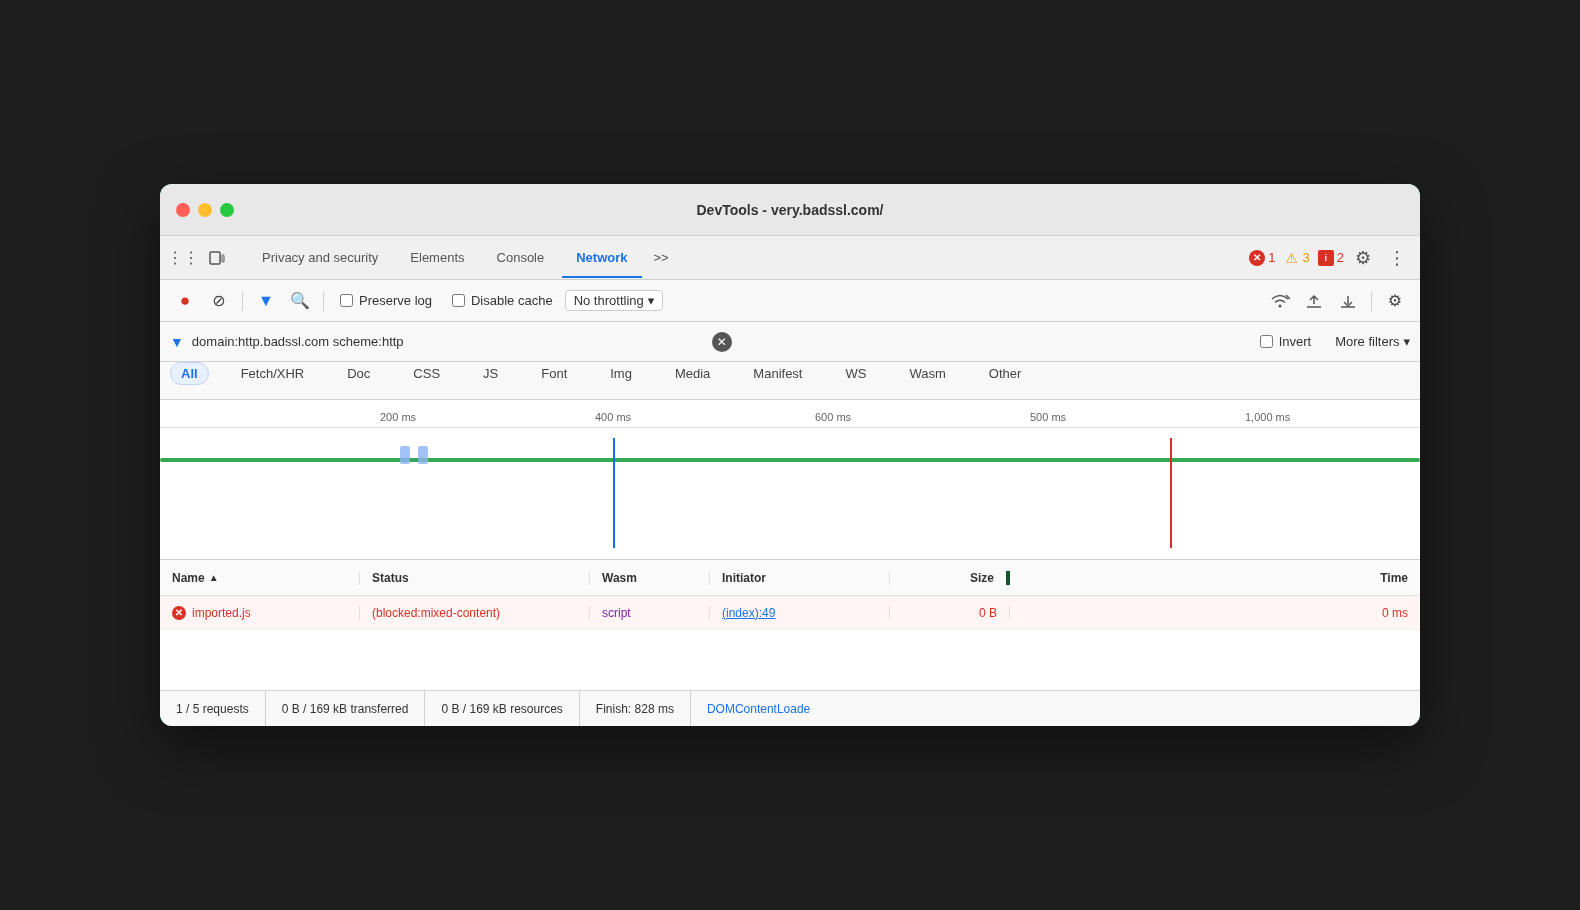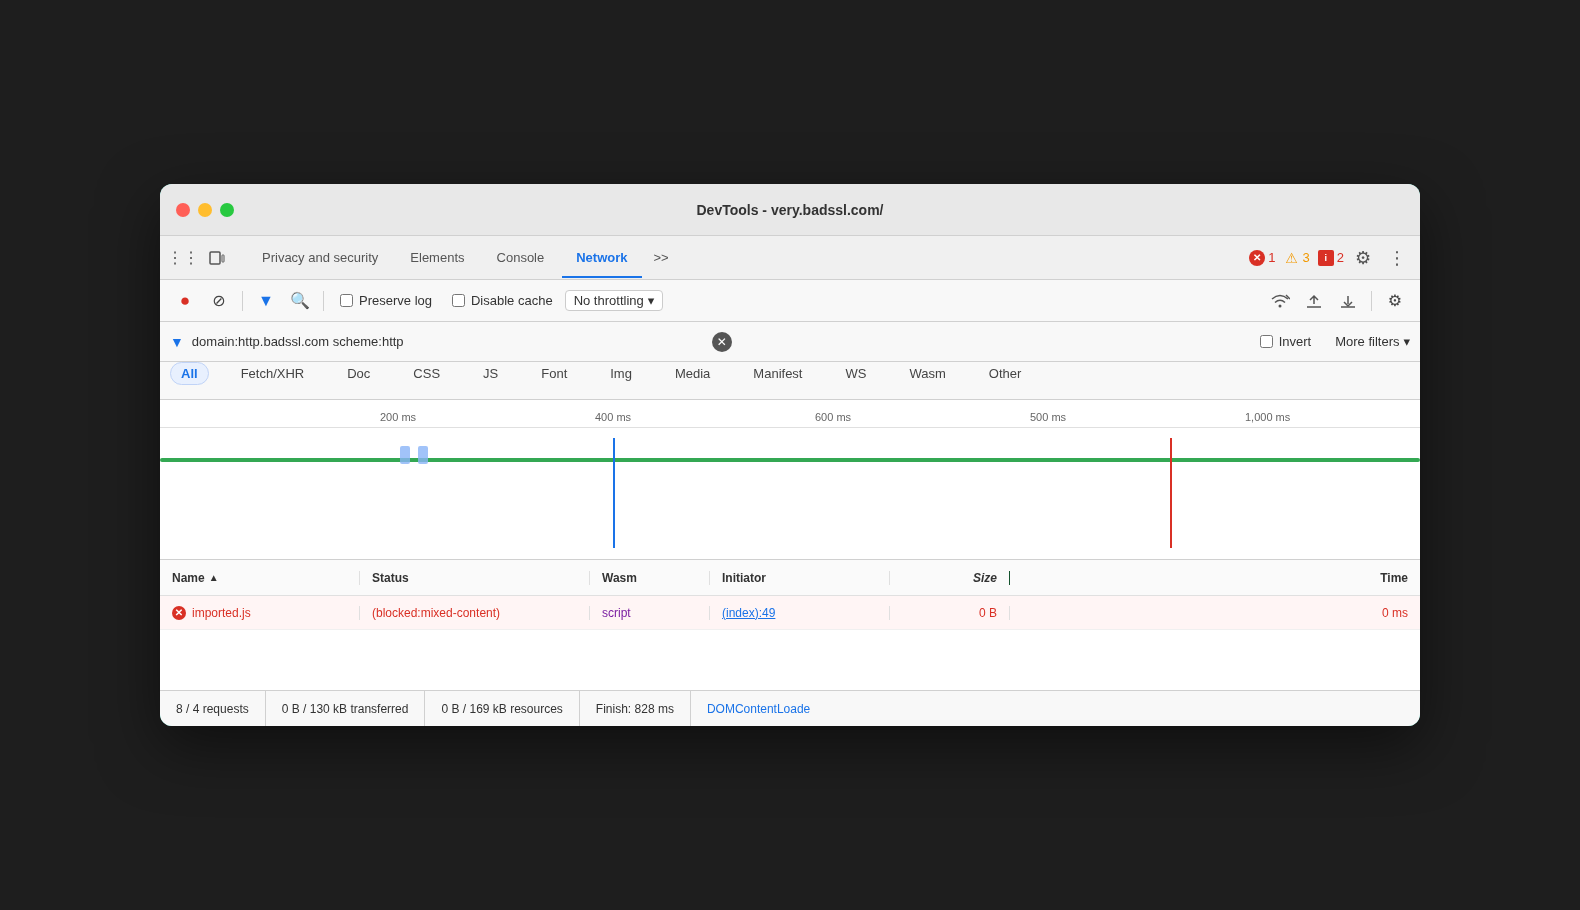--- a/index.html
+++ b/index.html
@@ -304,24 +304,23 @@
     }
     .th-initiator {
       width: 180px;
       padding: 0 12px;
       border-right: 1px solid #e0e0e0;
       flex-shrink: 0;
     }
     .th-size {
       width: 120px;
       padding: 0 12px;
-      border-right: 1px solid #14532d;
+      border-right: 4px solid #14532d;
       flex-shrink: 0;
       text-align: right;
-      font-style: italic;
     }
     .th-time {
       flex: 1;
       padding: 0 12px;
       text-align: right;
     }
     .table-row {
       display: flex;
       align-items: center;
       height: 34px;
@@ -632,24 +631,24 @@
       <div class="td-time">
         <span>0 ms</span>
       </div>
     </div>
 
     <div style="height:60px; background:white;"></div>
   </div>
 
   <div class="statusbar">
     <div class="status-item">
-      <span>8 / 4 requests</span>
+      <span>1 / 5 requests</span>
     </div>
     <div class="status-item">
-      <span>0 B / 130 kB transferred</span>
+      <span>0 B / 169 kB transferred</span>
     </div>
     <div class="status-item">
       <span>0 B / 169 kB resources</span>
     </div>
     <div class="status-item">
       <span>Finish: 828 ms</span>
     </div>
     <div class="status-domcontent">
       <span>DOMContentLoade</span>
     </div>

